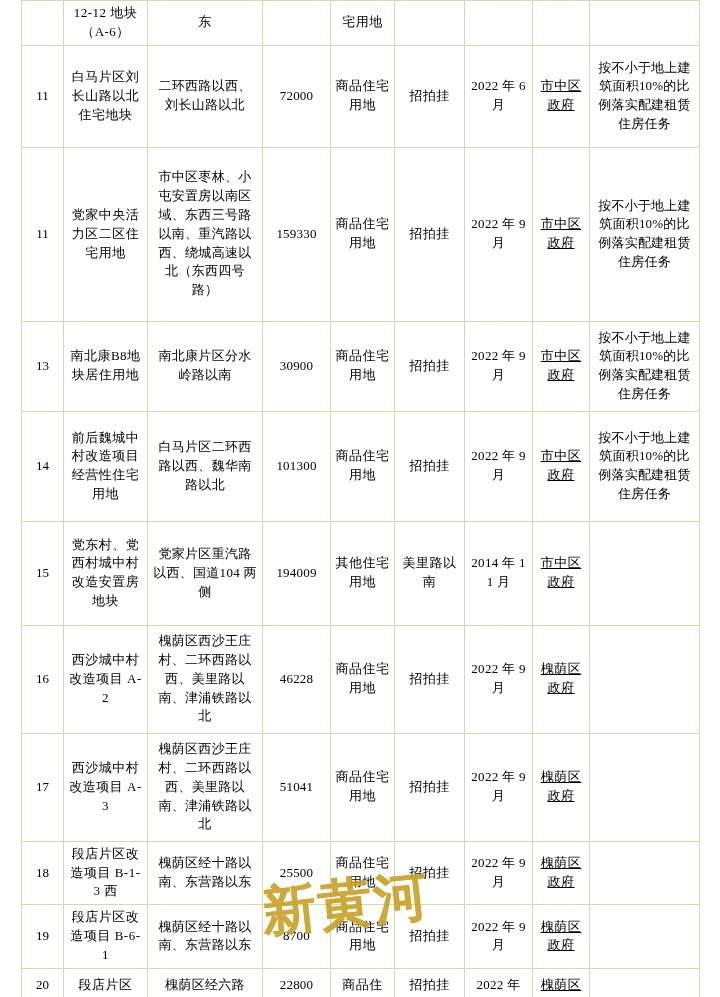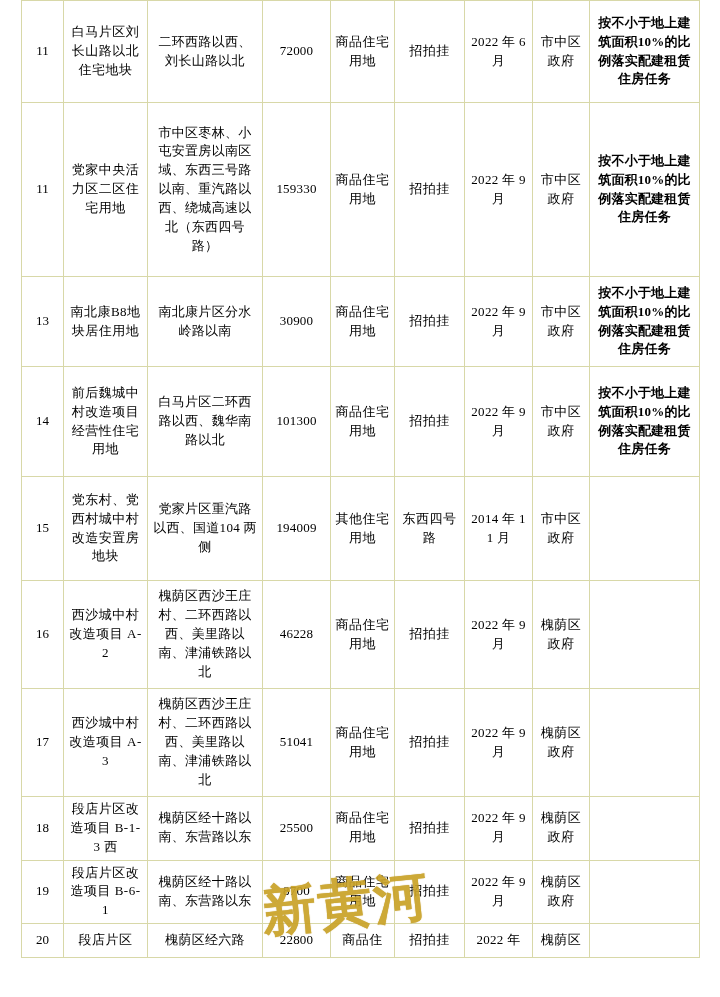--- a/index.html
+++ b/index.html
@@ -50,23 +50,23 @@
   col.c-org   { width: 57px; }
   col.c-note  { width: 110px; }
 
   td.cell-no { font-size: 13.5px; }
   td.cell-name { letter-spacing: 0.5px; }
   td.cell-loc { letter-spacing: 0.3px; }
   td.cell-area { letter-spacing: 0.2px; }
   td.cell-use { letter-spacing: 0.5px; }
   td.cell-way { letter-spacing: 0.5px; }
   td.cell-time { letter-spacing: 0.3px; }
-  td.cell-org { letter-spacing: 0.5px; }
+  td.cell-org { letter-spacing: 0.5px; text-decoration: underline; }
   td.cell-note {
-    font-weight: bold;
+    font-weight: normal;
     font-size: 12.5px;
     line-height: 1.5;
     letter-spacing: 0.2px;
   }
   
   #watermark {
     position: absolute;
     left: 262px;
     top: 868px;
     font-family: "Liberation Serif", "DejaVu Serif", serif;
@@ -93,20 +93,31 @@
         <col class="c-loc">
         <col class="c-area">
       <col class="c-use">
         <col class="c-way">
         <col class="c-time">
         <col class="c-org">
         <col class="c-note">
     </colgroup>
     <tbody>
 
+      <tr style="height:44px;">
+        <td class="cell-no"></td>
+        <td class="cell-name">12-12 地块（A-6）</td>
+        <td class="cell-loc">东</td>
+        <td class="cell-area"></td>
+        <td class="cell-use">宅用地</td>
+        <td class="cell-way"></td>
+        <td class="cell-time"></td>
+        <td class="cell-org"></td>
+        <td class="cell-note"></td>
+      </tr>
 
       <tr style="height:102px;">
         <td class="cell-no">11</td>
         <td class="cell-name">白马片区刘长山路以北住宅地块</td>
         <td class="cell-loc">二环西路以西、刘长山路以北</td>
         <td class="cell-area">72000</td>
         <td class="cell-use">商品住宅用地</td>
         <td class="cell-way">招拍挂</td>
         <td class="cell-time">2022 年 6 月</td>
         <td class="cell-org">市中区政府</td>
@@ -148,21 +159,21 @@
         <td class="cell-org">市中区政府</td>
         <td class="cell-note">按不小于地上建筑面积10%的比例落实配建租赁住房任务</td>
       </tr>
 
       <tr style="height:104px;">
         <td class="cell-no">15</td>
         <td class="cell-name">党东村、党西村城中村改造安置房地块</td>
         <td class="cell-loc">党家片区重汽路以西、国道104 两侧</td>
         <td class="cell-area">194009</td>
         <td class="cell-use">其他住宅用地</td>
-        <td class="cell-way">东西四号路</td>
+        <td class="cell-way">美里路以南</td>
         <td class="cell-time">2014 年 11 月</td>
         <td class="cell-org">市中区政府</td>
         <td class="cell-note"></td>
       </tr>
 
       <tr style="height:108px;">
         <td class="cell-no">16</td>
         <td class="cell-name">西沙城中村改造项目 A-2</td>
         <td class="cell-loc">槐荫区西沙王庄村、二环西路以西、美里路以南、津浦铁路以北</td>
         <td class="cell-area">46228</td>

